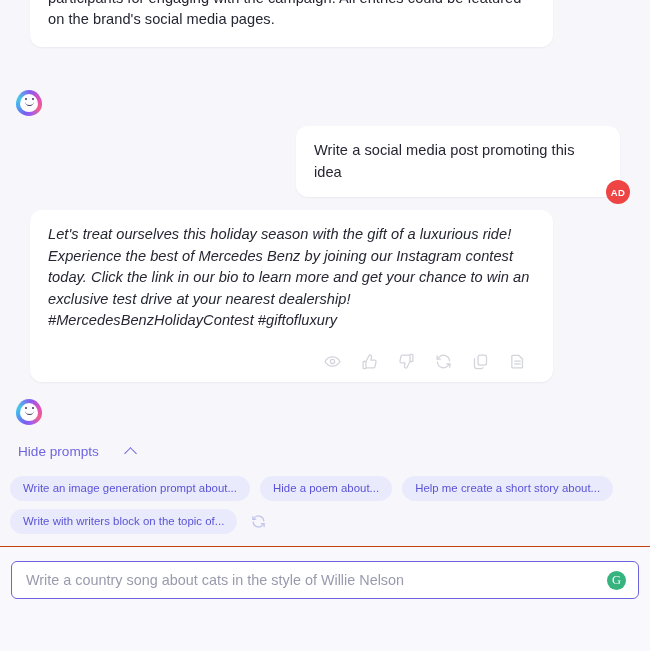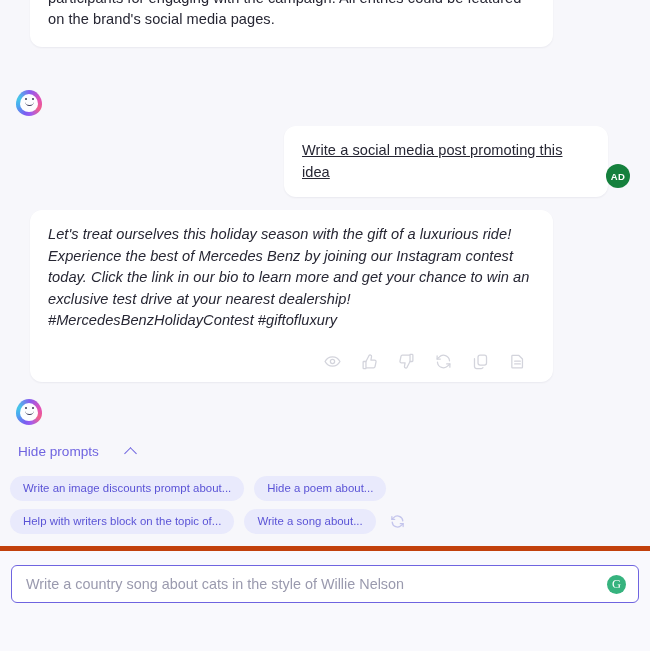--- a/index.html
+++ b/index.html
@@ -53,26 +53,25 @@
     position: absolute;
     left: 30px;
     top: 210px;
     width: 523px;
     padding-bottom: 10px;
     font-style: italic;
   }
 
   .bubble-user {
     position: absolute;
-    left: 284px;
+    left: 296px;
     top: 126px;
     width: 324px;
     padding: 14px 18px;
     border-radius: 12px;
-    text-decoration: underline;
   }
 
   .bubble p { margin: 0; }
 
   
   .bot-avatar {
     position: absolute;
     width: 26px;
     height: 26px;
     border-radius: 50% 50% 50% 50% / 55% 55% 45% 45%;
@@ -117,25 +116,25 @@
   }
   .bot-face::before { left: 0px; }
   .bot-face::after  { right: 0px; }
 
   #bot-avatar-1 { left: 16px; top: 90px; }
   #bot-avatar-2 { left: 16px; top: 399px; }
 
   .user-avatar {
     position: absolute;
     left: 606px;
-    top: 164px;
+    top: 180px;
     width: 24px;
     height: 24px;
     border-radius: 50%;
-    background: #15803d;
+    background: #ef4444;
     color: #ffffff;
     font-size: 9.5px;
     font-weight: bold;
     letter-spacing: 0.3px;
     display: flex;
     align-items: center;
     justify-content: center;
   }
 
   
@@ -215,21 +214,21 @@
   }
 
   
   .composer {
     position: absolute;
     left: 0;
     top: 546px;
     width: 650px;
     height: 105px;
     background: #f9f9fd;
-    border-top: 5px solid #c2410c;
+    border-top: 1px solid #c2410c;
   }
 
   .input-shell {
     position: absolute;
     left: 11px;
     top: 14px;
     width: 628px;
     height: 38px;
     background: #ffffff;
     border: 1.6px solid #6f64e0;
@@ -335,27 +334,27 @@
   </div>
 
   <div class="prompts-wrap">
 
     <div class="hide-prompts">
       <span>Hide prompts</span>
       <span class="chevron-up"></span>
     </div>
 
     <div class="chip-row row1">
-      <div class="chip">Write an image discounts prompt about...</div>
+      <div class="chip">Write an image generation prompt about...</div>
       <div class="chip">Hide a poem about...</div>
+      <div class="chip">Help me create a short story about...</div>
     </div>
 
     <div class="chip-row row2">
-      <div class="chip">Help with writers block on the topic of...</div>
-      <div class="chip">Write a song about...</div>
+      <div class="chip">Write with writers block on the topic of...</div>
       <span class="shuffle-icon">
         <svg width="15" height="15" viewBox="0 0 24 24" fill="none" stroke="currentColor" stroke-width="2" stroke-linecap="round" stroke-linejoin="round">
           <path d="M20.5 11a8.5 8.5 0 0 0-14.6-5.2L3 8.5"></path>
           <path d="M3 4v4.5h4.5"></path>
           <path d="M3.5 13a8.5 8.5 0 0 0 14.6 5.2L21 15.5"></path>
           <path d="M21 20v-4.5h-4.5"></path>
         </svg>
       </span>
     </div>
   </div>

